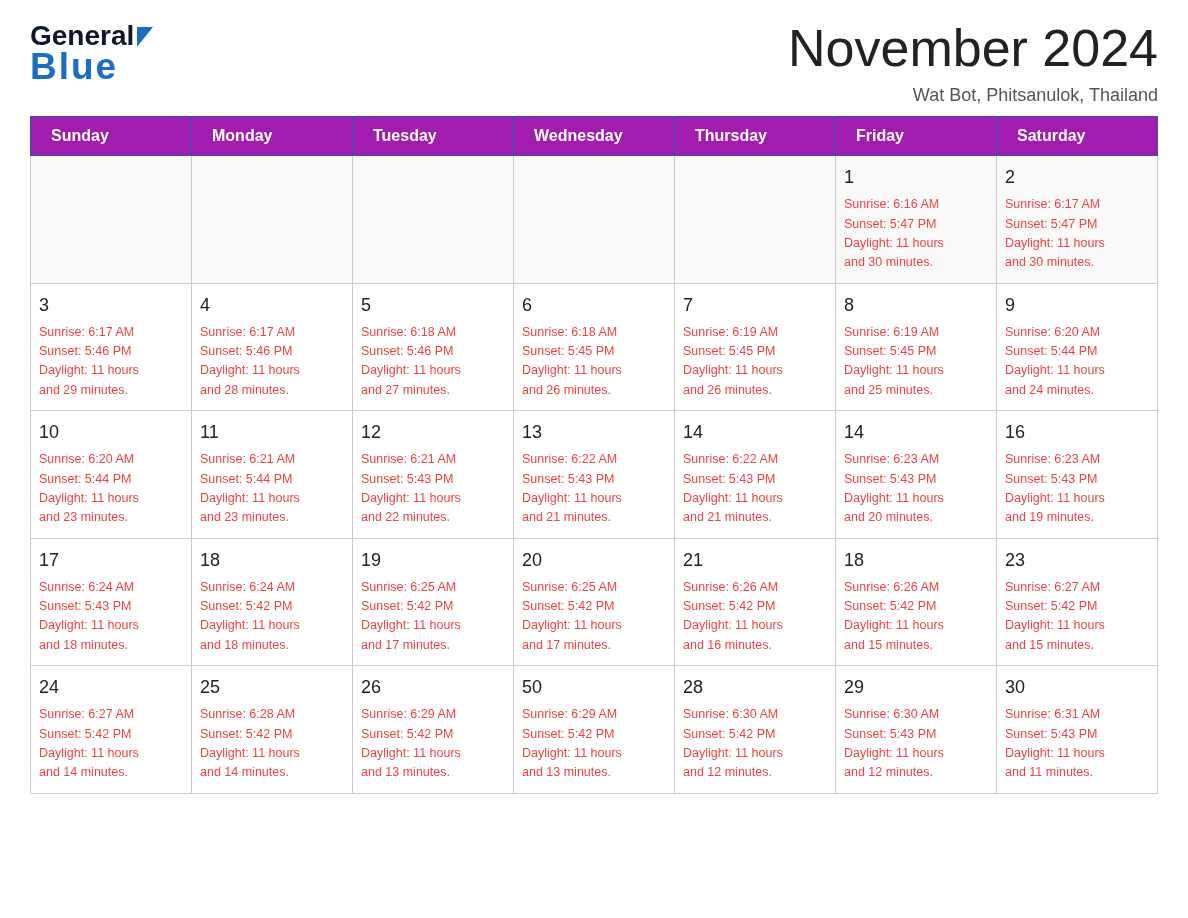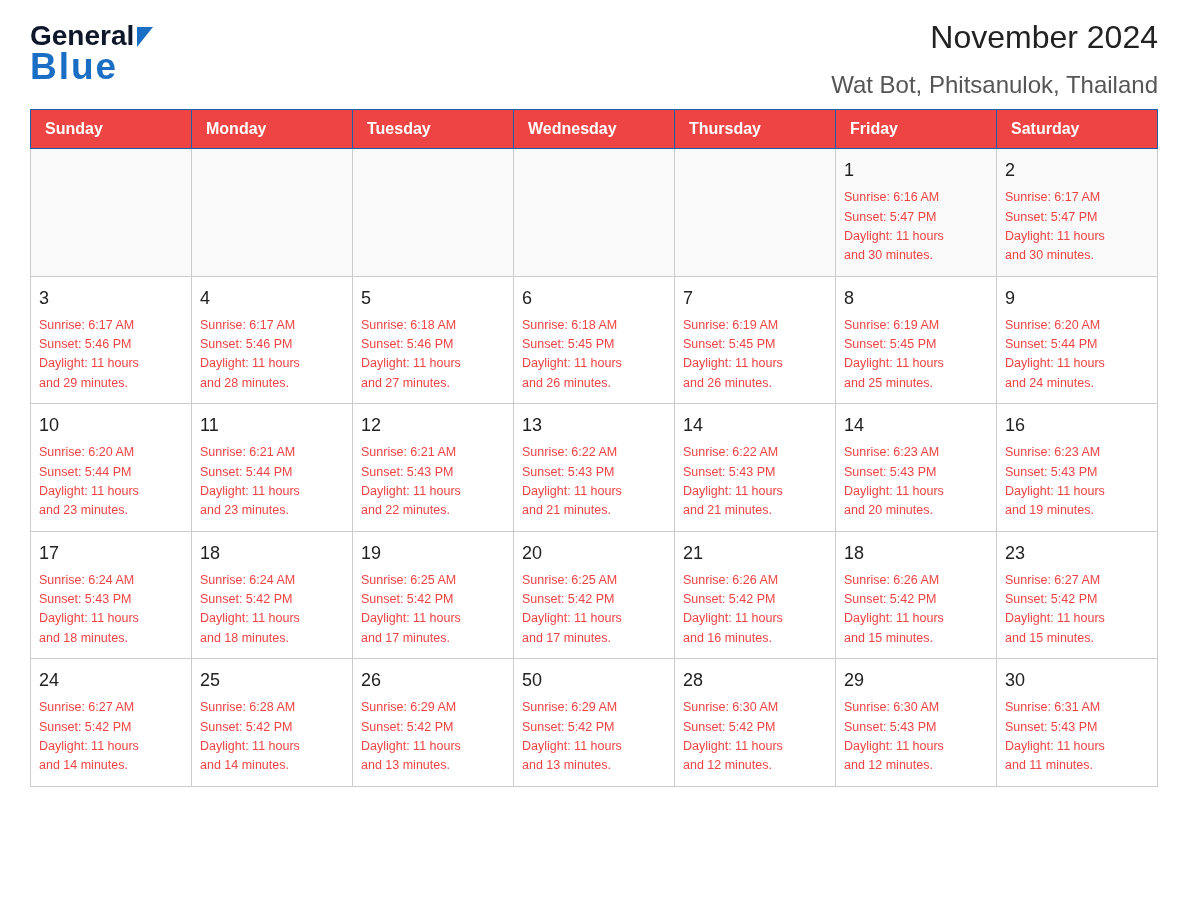--- a/index.html
+++ b/index.html
@@ -18,40 +18,40 @@
     }
     .logo {
       display: flex;
       flex-direction: column;
       align-items: flex-start;
     }
     .title-section {
       text-align: right;
     }
     .month-title {
-      font-size: 32px;
+      font-size: 52px;
       font-weight: 300;
       color: #222;
       line-height: 1.1;
     }
     .subtitle {
-      font-size: 24px;
+      font-size: 18px;
       color: #555;
       font-weight: 400;
-      margin-top: 16px;
+      margin-top: 8px;
     }
     .calendar {
       width: 100%;
       border-collapse: collapse;
       margin-top: 10px;
     }
     .calendar th {
-      background-color: #ef4444;
+      background-color: #a21caf;
       color: #fff;
-      padding: 10px 14px;
+      padding: 10px 20px;
       font-size: 16px;
       font-weight: 600;
       text-align: left;
       border: 1px solid #1a5fa8;
     }
     .calendar td {
       vertical-align: top;
       padding: 8px 8px 10px 8px;
       border: 1px solid #ccc;
       width: 14.28%;

